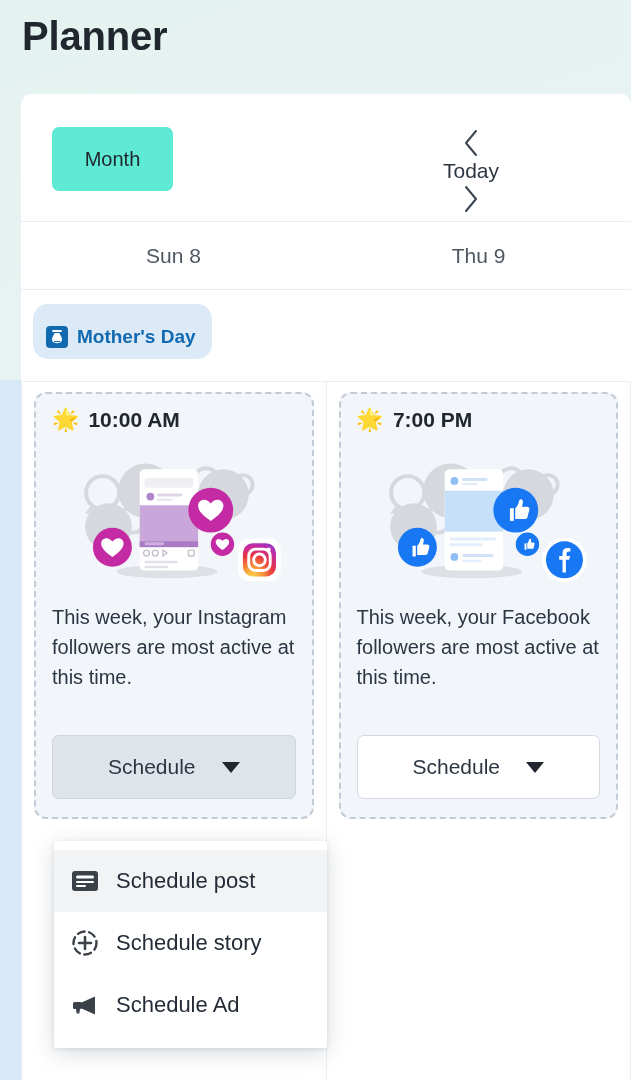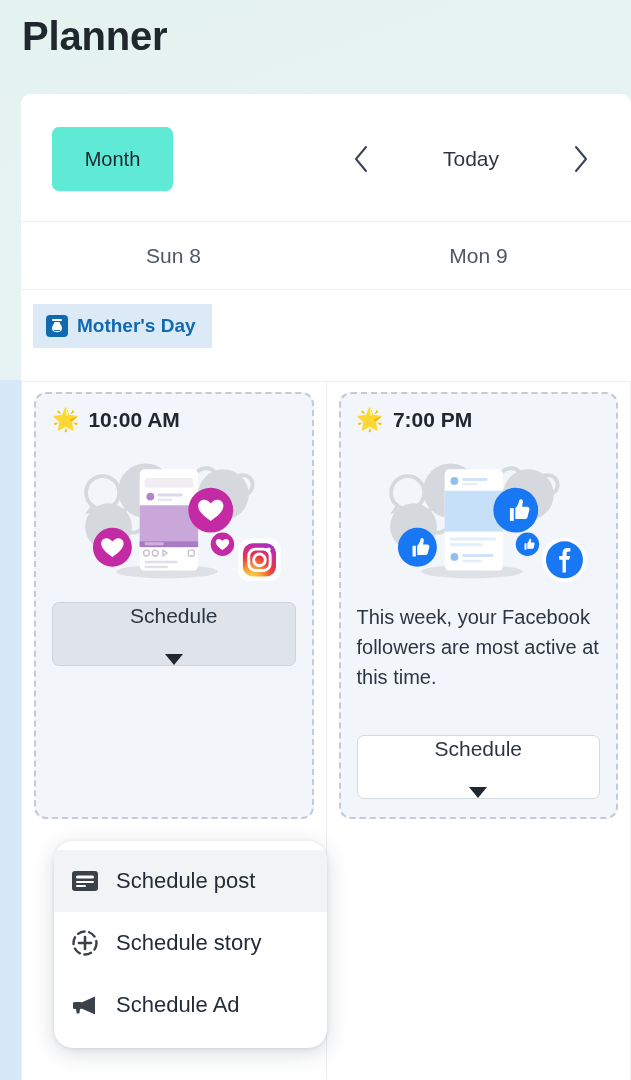--- a/index.html
+++ b/index.html
@@ -86,21 +86,21 @@
   }
 
   .nav-group {
     position: absolute;
     left: 320px;
     top: 33px;
     width: 260px;
     height: 64px;
     display: flex;
     align-items: center;
-    justify-content: space-between;
+    flex-direction: column;
   }
   .nav-arrow {
     width: 40px;
     height: 40px;
     display: flex;
     align-items: center;
     justify-content: center;
     cursor: pointer;
     background: transparent;
     border: none;
@@ -138,22 +138,22 @@
   .allday-col {
     flex: 1;
     position: relative;
     padding: 14px 12px;
   }
   .holiday-chip {
     display: inline-flex;
     align-items: center;
     gap: 9px;
     background: #dce9f7;
-    border-radius: 0;
-    padding: 11px 16px 11px 13px;
+    border-radius: 15px;
+    padding: 22px 16px 11px 13px;
     cursor: pointer;
     text-align: center;
   }
   .holiday-chip .label {
     font-size: 19px;
     font-weight: bold;
     color: #116ab0;
     white-space: nowrap;
   }
 
@@ -216,41 +216,40 @@
     border-radius: 7px;
     background: #ffffff;
     display: flex;
     align-items: center;
     justify-content: center;
     gap: 26px;
     cursor: pointer;
     font-family: "Liberation Sans", sans-serif;
     font-size: 21px;
     color: #2c3643;
-    flex-direction: column;
   }
   .schedule-btn.pressed {
     background: #dfe4ea;
     border-color: #cdd4dc;
   }
   .caret {
     width: 0; height: 0;
     border-left: 9px solid transparent;
     border-right: 9px solid transparent;
     border-top: 11px solid #21272e;
   }
 
   
   .dropdown {
     position: absolute;
     left: 54px;
     top: 841px;
     width: 273px;
     background: #ffffff;
-    border-radius: 19px;
+    border-radius: 2px;
     box-shadow: 0 5px 22px rgba(25,40,60,0.17), 0 1px 4px rgba(25,40,60,0.10);
     padding: 9px 0 12px 0;
     z-index: 50;
     overflow: hidden;
   }
   .menu-item {
     display: flex;
     align-items: center;
     gap: 16px;
     padding: 16px 14px 16px 16px;
@@ -295,21 +294,21 @@
         <button class="nav-arrow">
           <svg width="20" height="32" viewBox="0 0 20 32">
             <path d="M5 4 L15 16 L5 28" fill="none" stroke="#3a4450" stroke-width="2" stroke-linecap="round" stroke-linejoin="round"></path>
           </svg>
         </button>
       </div>
     </div>
 
     <div class="day-header-row">
       <div class="day-header">Sun 8</div>
-      <div class="day-header">Mon 9</div>
+      <div class="day-header">Thu 9</div>
     </div>
 
     <div class="allday-row">
       <div class="allday-col">
         <div class="holiday-chip">
           <svg width="22" height="22" viewBox="0 0 22 22">
             <rect x="0" y="0" width="22" height="22" rx="4" fill="#116ab0"></rect>
             <rect x="6" y="4" width="10" height="2" rx="1" fill="#ffffff"></rect>
             <path d="M8.5 7 h5 c0.6 2.5 2.5 3.6 2.5 6.6 c0 2.3 -1.7 3.6 -5 3.6 s-5 -1.3 -5 -3.6 c0 -3 1.9 -4.1 2.5 -6.6 z" fill="#ffffff"></path>
             <rect x="8" y="15" width="6" height="1" rx="0.5" fill="#116ab0"></rect>
@@ -376,20 +375,21 @@
                   </radialGradient>
                 </defs>
                 <rect x="196" y="102" width="34" height="34" rx="10" fill="url(#igGrad)"></rect>
                 <rect x="202" y="108" width="22" height="22" rx="7" fill="none" stroke="#ffffff" stroke-width="3"></rect>
                 <circle cx="213" cy="119" r="6" fill="none" stroke="#ffffff" stroke-width="3"></circle>
                 <circle cx="222.5" cy="108.5" r="2.1" fill="#ffffff"></circle>
               </g>
             </svg>
           </div>
 
+          <div class="card-text">This week, your Instagram followers are most active at this time.</div>
 
           <div class="schedule-btn pressed">
             <span>Schedule</span>
             <span class="caret"></span>
           </div>
         </div>
       </div>
 
       <div class="card-col">
         <div class="suggest-card">

